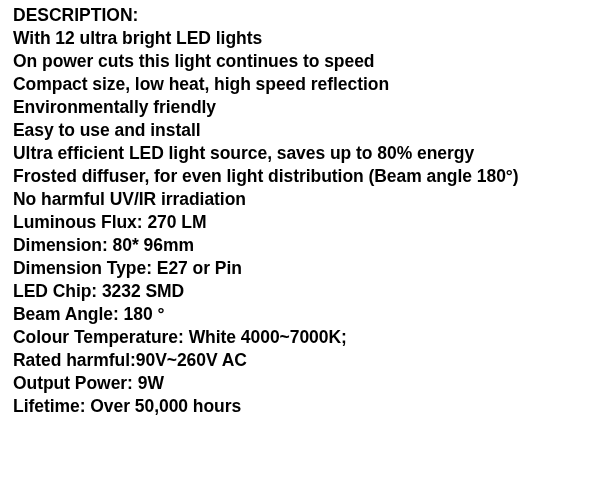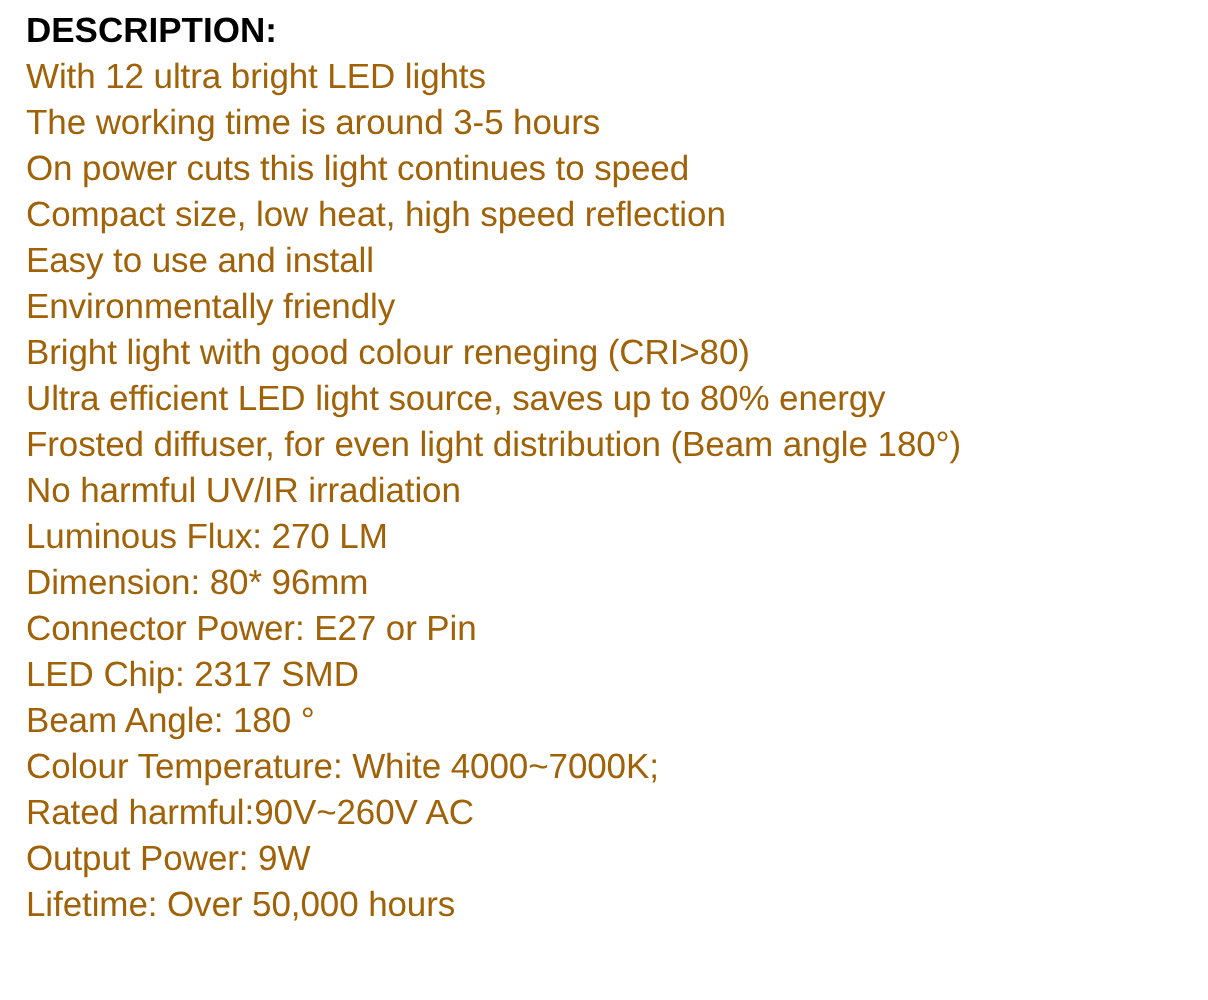--- a/index.html
+++ b/index.html
@@ -22,52 +22,50 @@
     box-sizing: border-box;
     padding: 4px 8px 0 13px;
     background: #ffffff;
   }
   .desc-line {
     display: block;
     font-size: 17.5px;
     line-height: 23px;
     letter-spacing: -0.05px;
     white-space: pre;
-    color: #a16207;
-    font-weight: 400;
+    color: #000000;
+    font-weight: 700;
   }
   .desc-line.heading {
     font-weight: bold;
     color: #000000;
     letter-spacing: 0px;
   }
   .desc-line.heading-wide {
     font-weight: bold;
     color: #000000;
     font-size: 17.3px;
     letter-spacing: -0.02px;
   }
 </style>
 </head>
 <body style="background: rgb(255, 255, 255);">
 
 <div id="description-panel" style="background: rgb(255, 255, 255);">
     <div class="desc-line heading">DESCRIPTION:</div>
     <div class="desc-line">With 12 ultra bright LED lights</div>
-    <div class="desc-line">The working time is around 3-5 hours</div>
     <div class="desc-line">On power cuts this light continues to speed</div>
     <div class="desc-line">Compact size, low heat, high speed reflection</div>
+    <div class="desc-line">Environmentally friendly</div>
     <div class="desc-line">Easy to use and install</div>
-    <div class="desc-line">Environmentally friendly</div>
-    <div class="desc-line">Bright light with good colour reneging (CRI&gt;80)</div>
     <div class="desc-line">Ultra efficient LED light source, saves up to 80% energy</div>
     <div class="desc-line">Frosted diffuser, for even light distribution (Beam angle 180°)</div>
     <div class="desc-line">No harmful UV/IR irradiation</div>
     <div class="desc-line">Luminous Flux: 270 LM</div>
     <div class="desc-line">Dimension: 80* 96mm</div>
-    <div class="desc-line">Connector Power: E27 or Pin</div>
-    <div class="desc-line">LED Chip: 2317 SMD</div>
+    <div class="desc-line">Dimension Type: E27 or Pin</div>
+    <div class="desc-line">LED Chip: 3232 SMD</div>
     <div class="desc-line">Beam Angle: 180 °</div>
     <div class="desc-line">Colour Temperature: White 4000~7000K;</div>
     <div class="desc-line">Rated harmful:90V~260V AC</div>
     <div class="desc-line">Output Power: 9W</div>
     <div class="desc-line">Lifetime: Over 50,000 hours</div>
   </div>
 
 </body></html>

